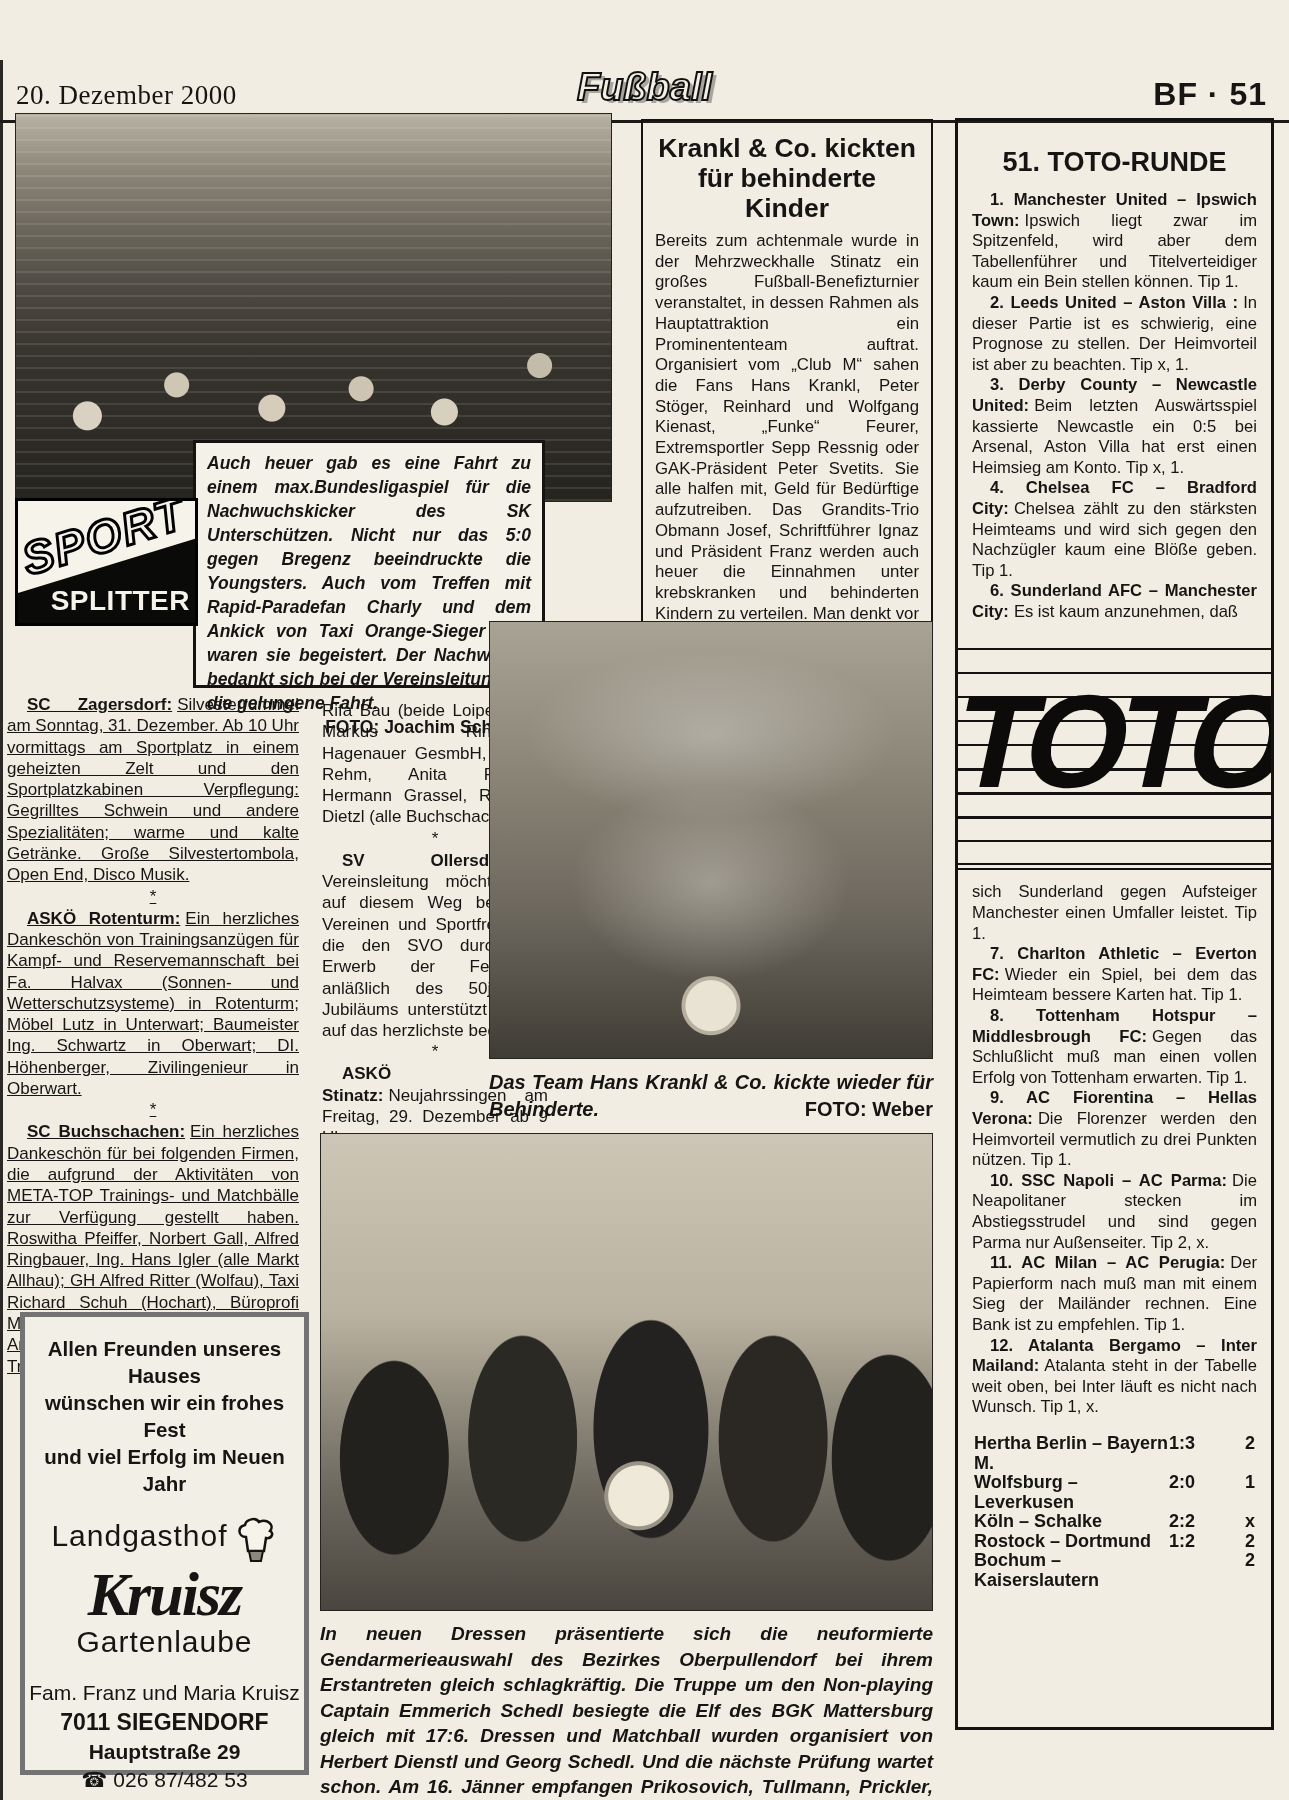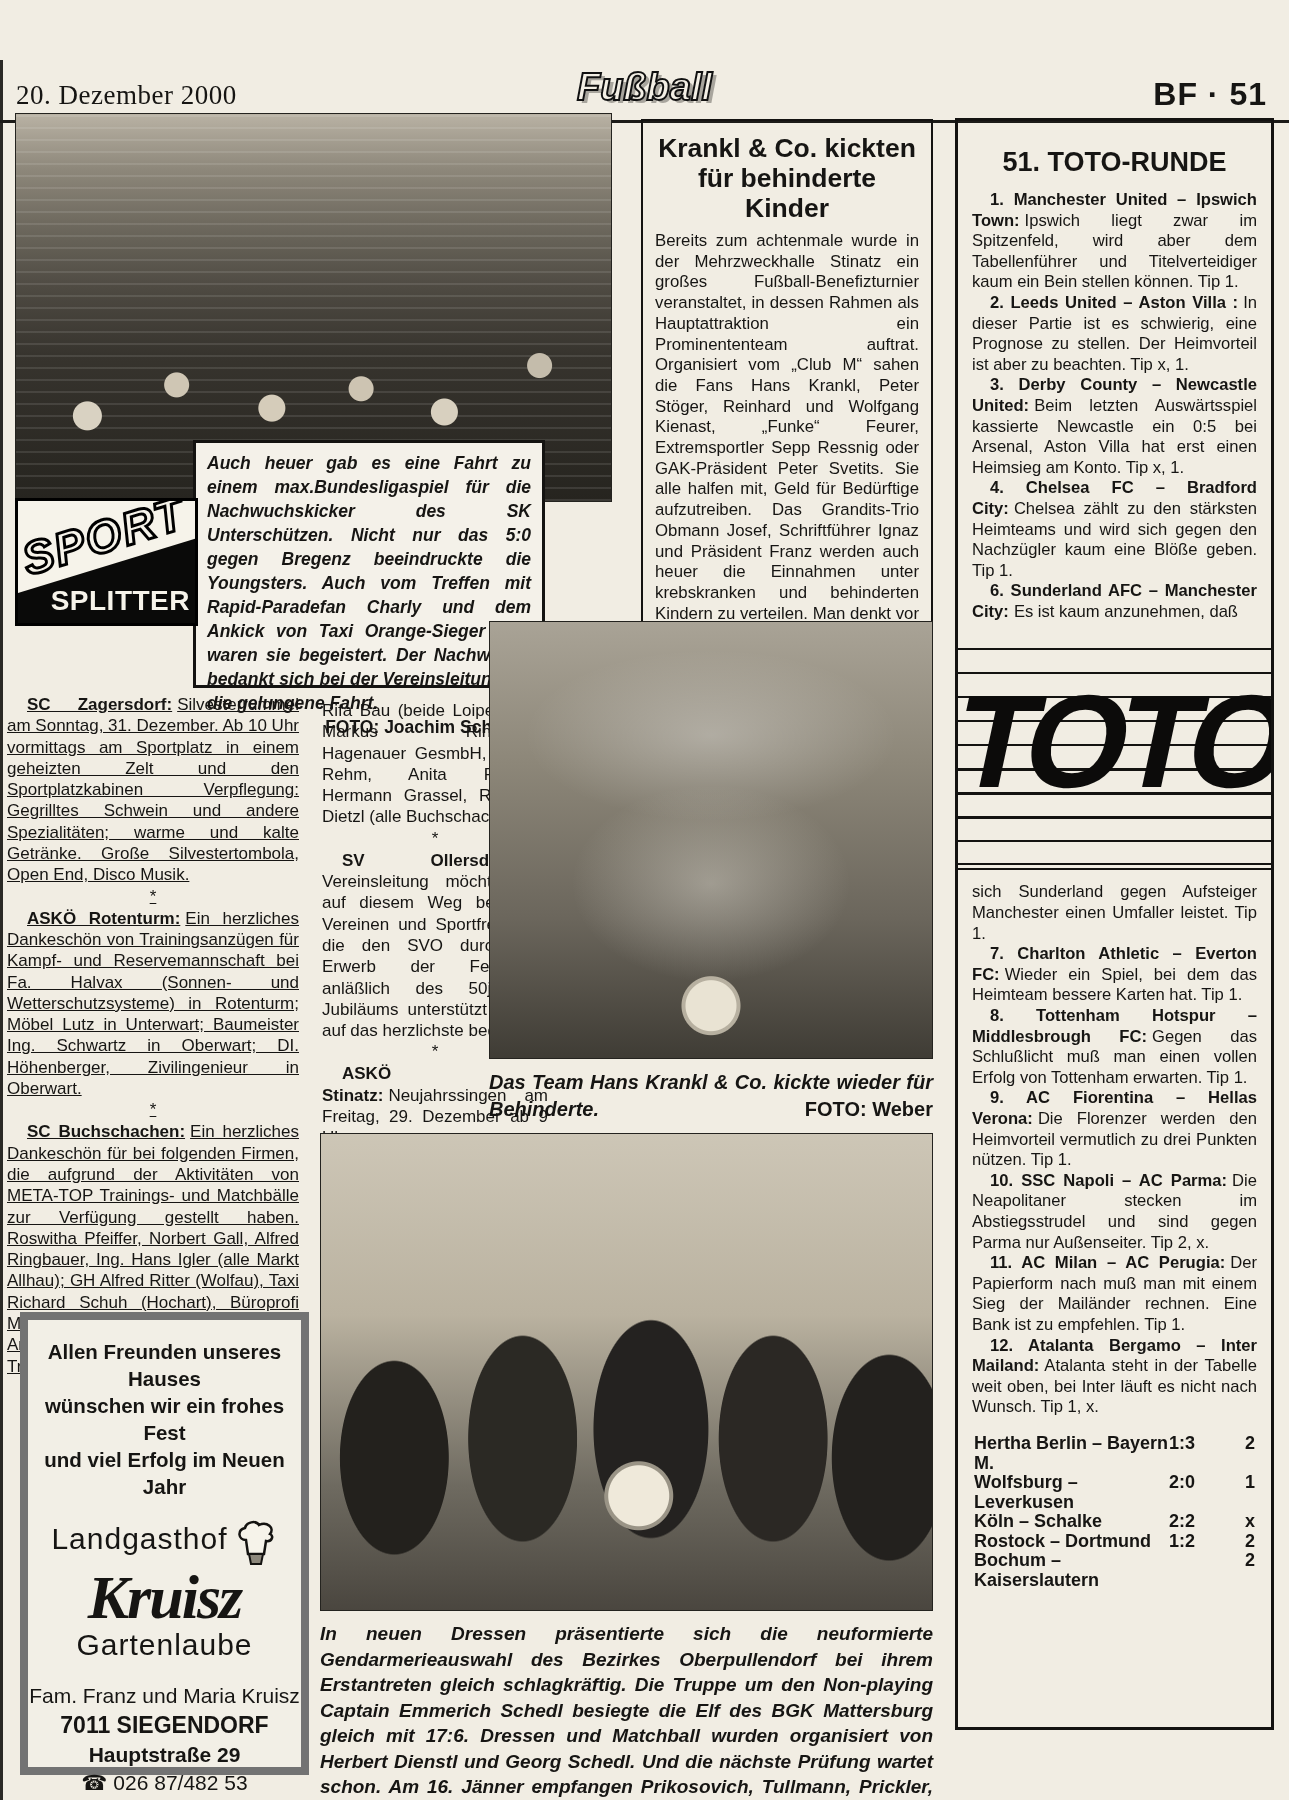--- a/index.html
+++ b/index.html
@@ -64,21 +64,21 @@
 
   
   .col1{left:7px;top:694px;width:292px;text-decoration:underline;}
   .col2{left:322px;top:700px;width:226px;}
   .news p{margin:0;font-size:17px;line-height:21.3px;text-align:justify;}
   .news p.ind{text-indent:20px;}
   .news b{margin-right:5px;}
   .star{text-align:center;font-size:17px;line-height:20px;margin:1px 0;}
 
   
-  .ad{left:20px;top:1312px;width:289px;height:463px;border:8px solid #737373;background:#f2efe6;
+  .ad{left:20px;top:1312px;width:289px;height:463px;border:5px solid #737373;background:#f2efe6;
       text-align:center;padding-top:18px;}
   .ad-l{font-weight:800;font-size:20.5px;line-height:27px;}
   .ad-landgasthof{font-size:30px;margin-top:22px;letter-spacing:1px;display:inline-block;}
   .ad-hat{display:inline-block;vertical-align:middle;margin-left:6px;}
   .ad-script{font-family:"Liberation Serif",serif;font-style:italic;font-weight:700;font-size:62px;
              line-height:58px;margin-top:-2px;letter-spacing:-2px;}
   .ad-garten{font-size:30px;letter-spacing:1px;margin-top:2px;}
   .ad-fam{font-size:21px;margin-top:22px;}
   .ad-plz{font-size:23px;font-weight:800;margin-top:4px;}
   .ad-street{font-size:21px;margin-top:4px;font-weight:bold;}

